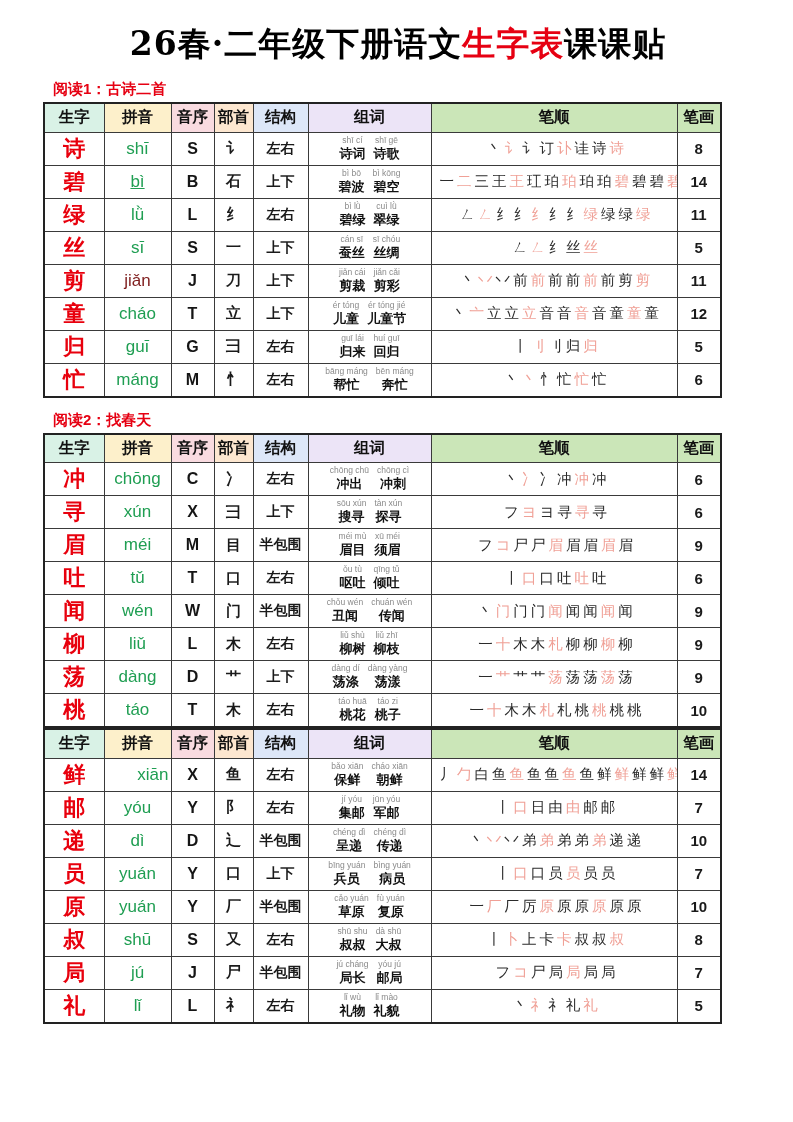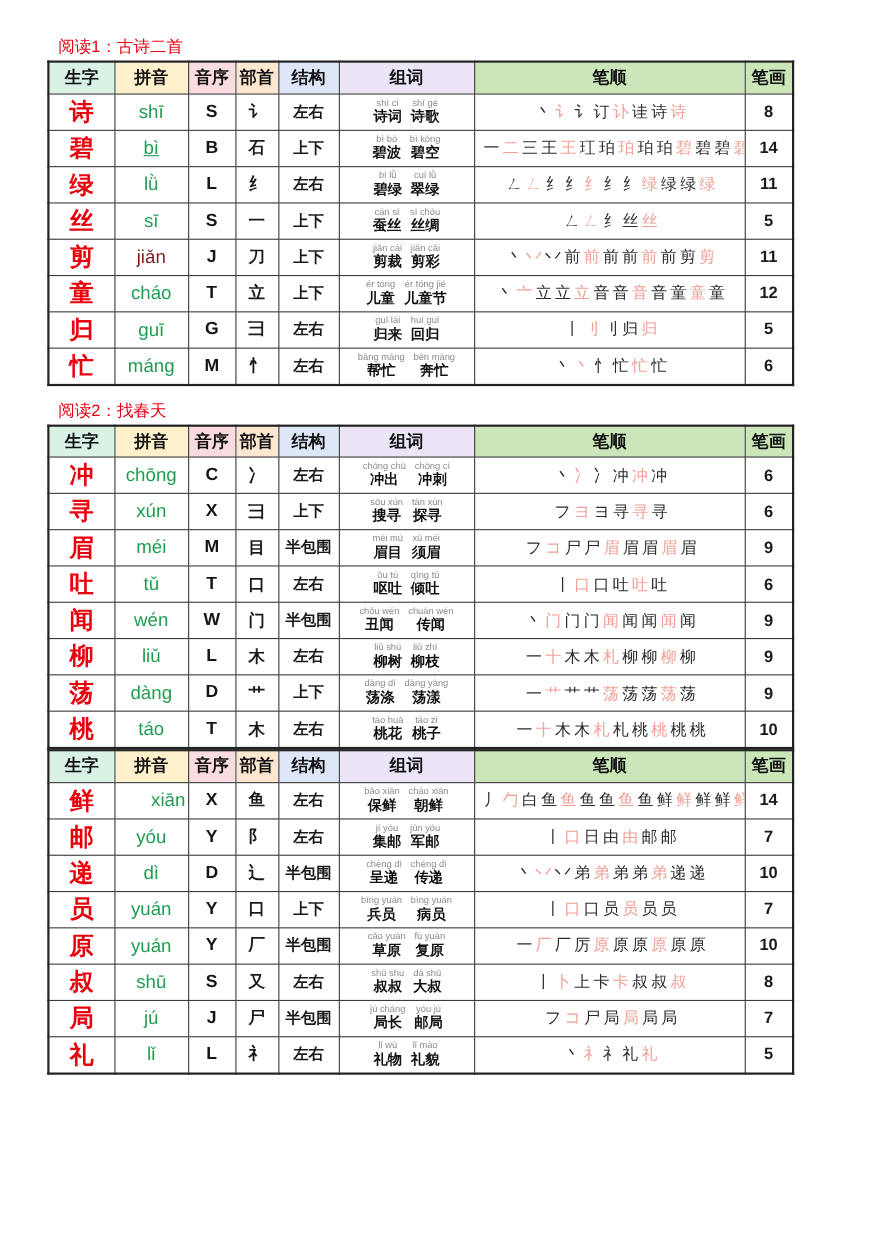--- a/index.html
+++ b/index.html
@@ -15,21 +15,21 @@
     font-family:"DejaVu Serif", serif;
     font-weight:900;
     font-size:33px;
     letter-spacing:1px;
     margin:2px 0 8px 0;
     color:#000;
     white-space:nowrap;
   }
   h1.title .red { }
   .section-heading {
-    font-weight:normal;
+    font-weight:bold;
     font-size:15px;
     margin:13px 0 3px 10px;
   }
   table.grid {
     border-collapse:collapse;
     table-layout:fixed;
     width:677px;
     background:#fff;
   }
   table.grid th, table.grid td {
@@ -69,20 +69,21 @@
     text-align:left; padding-left:8px; font-size:14.5px;
     font-family:"DejaVu Serif", serif; color:#2b2b2b; white-space:nowrap;
   }
   td.stroke-order-cell .stroke-step { display:inline-block; margin-right:3px; }
   td.stroke-count-cell { font-size:15px; font-weight:600; }
 </style>
 </head>
 <body>
 
 <div class="page">
+  <h1 class="title"><span>26春·二年级下册语文</span><span class="red" style="color: rgb(230, 0, 18);">生字表</span><span>课课贴</span></h1>
   <div id="sections">
       <div class="section-heading" style="color: rgb(230, 0, 18);">阅读1：古诗二首</div>
       <table class="grid">
         <colgroup>
           <col style="width: 60px;">
           <col style="width: 67px;">
           <col style="width: 43px;">
           <col style="width: 39px;">
           <col style="width: 55px;">
           <col style="width: 123px;">

